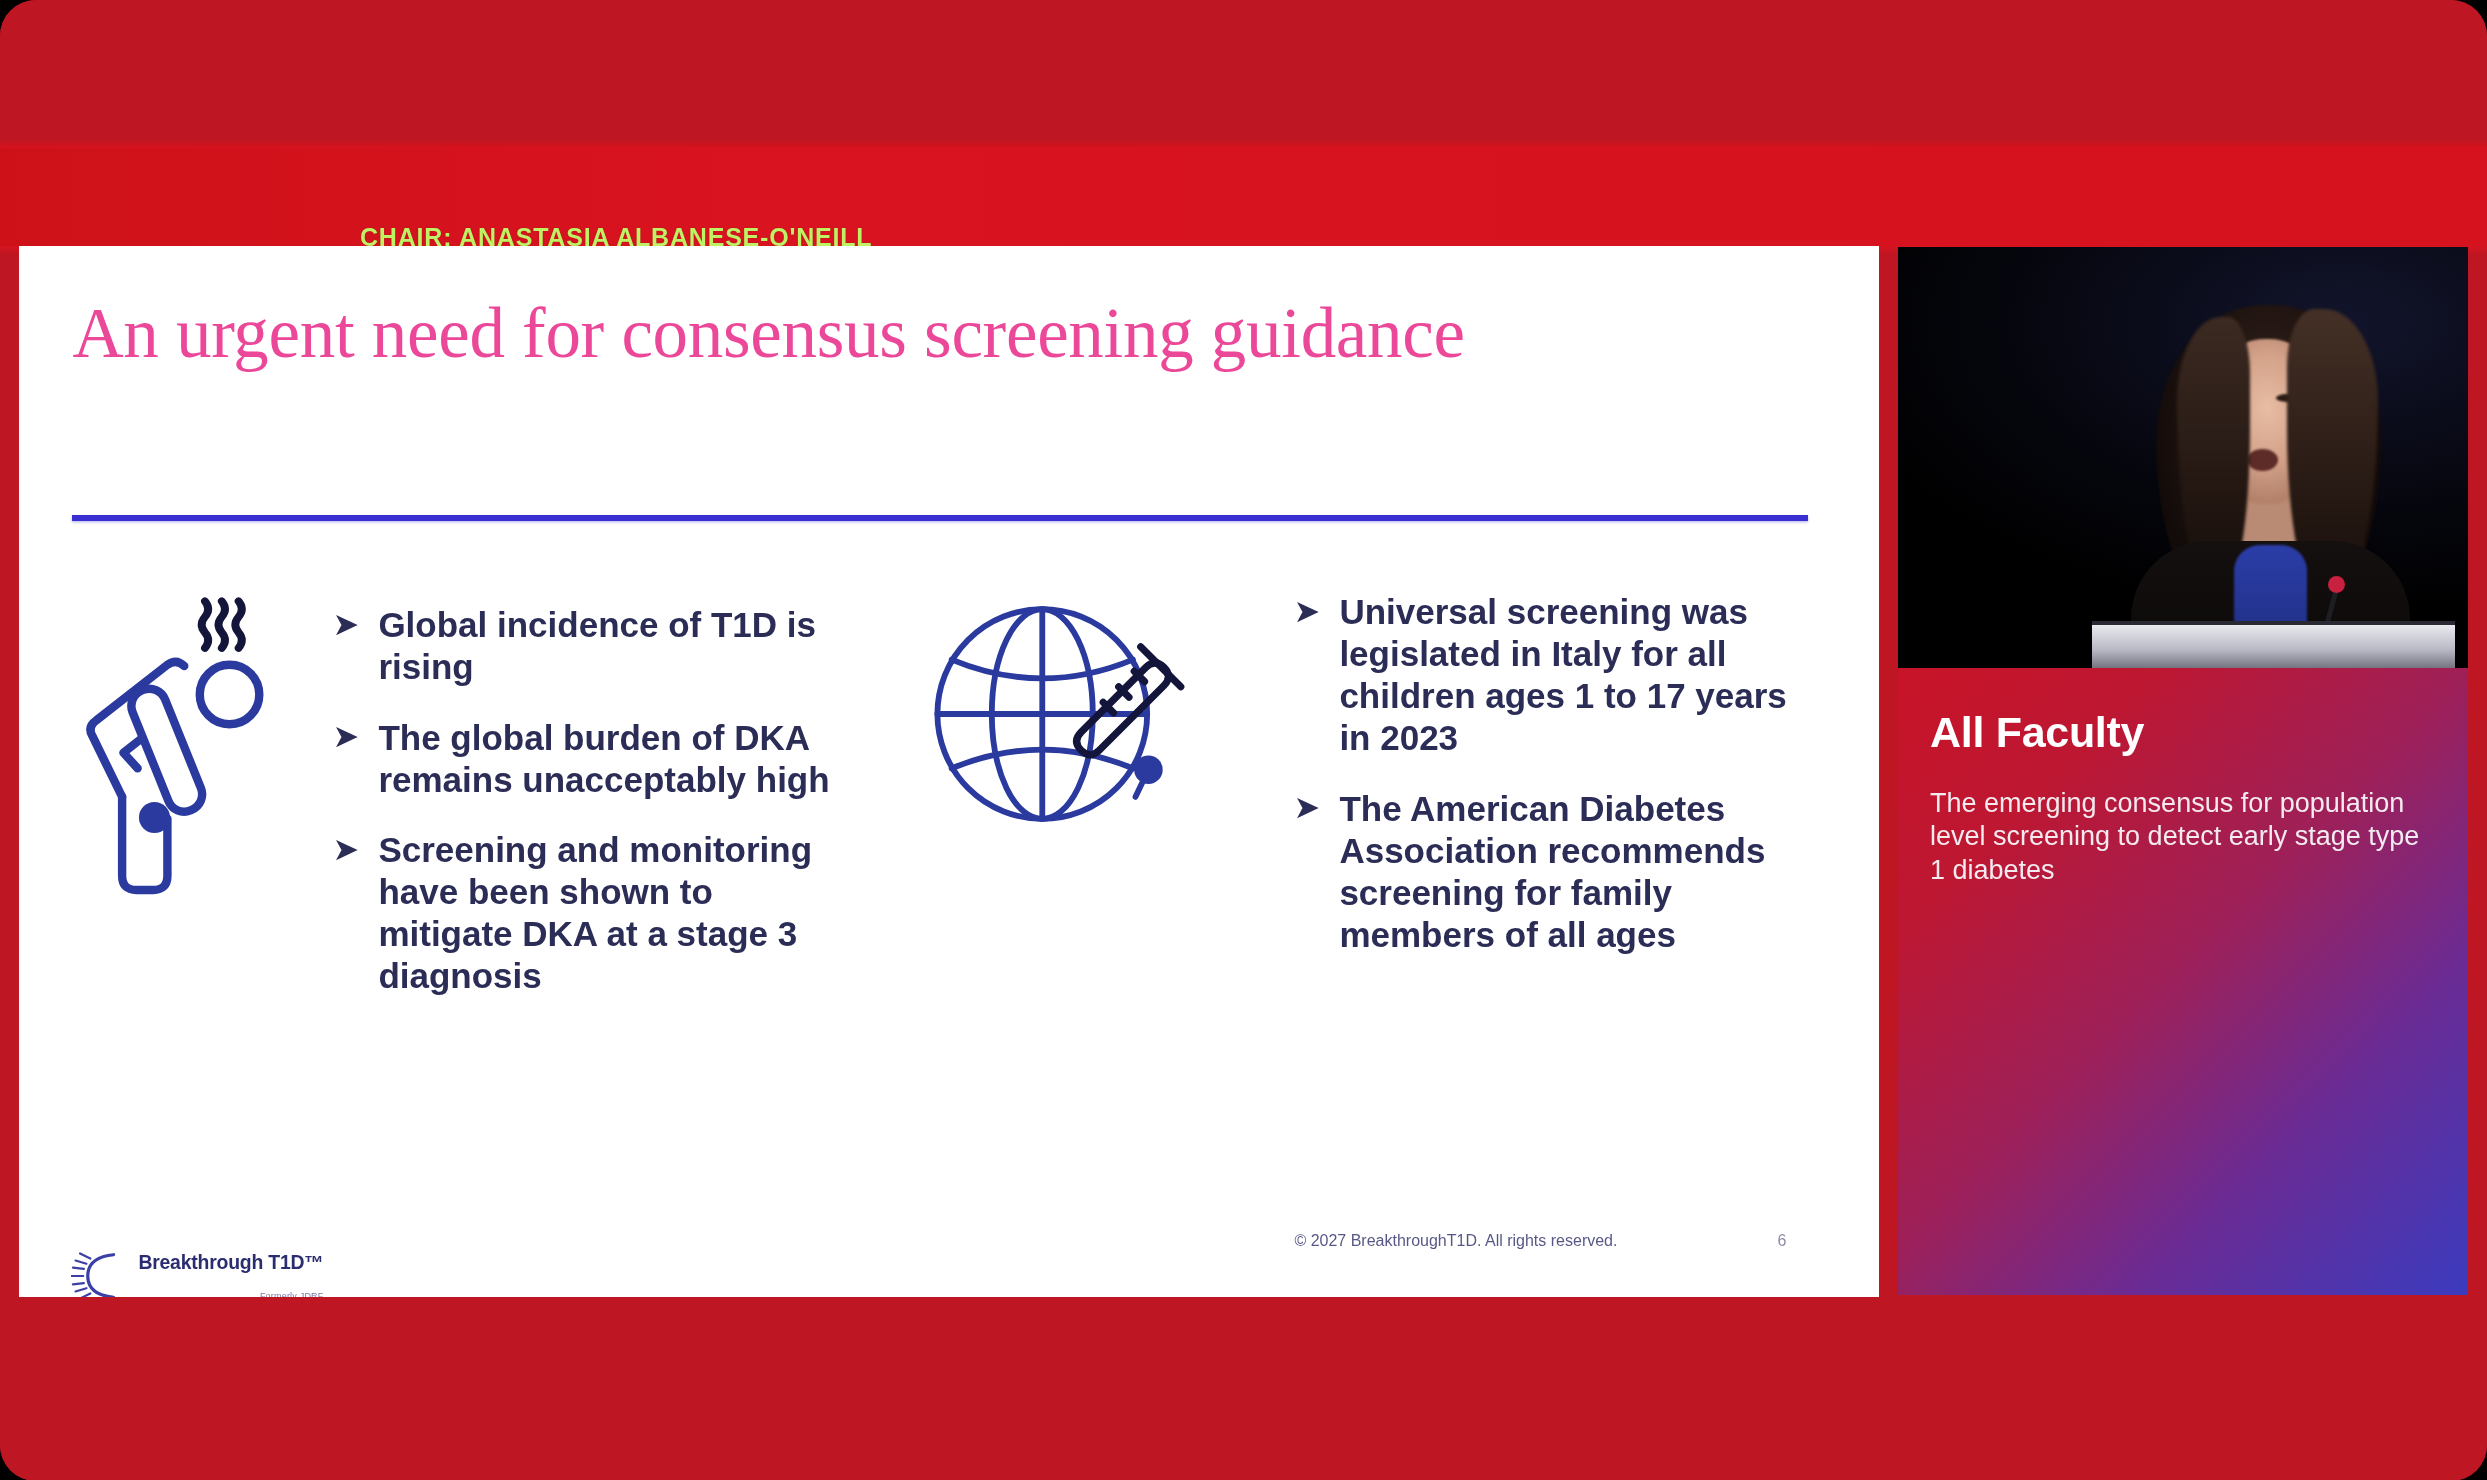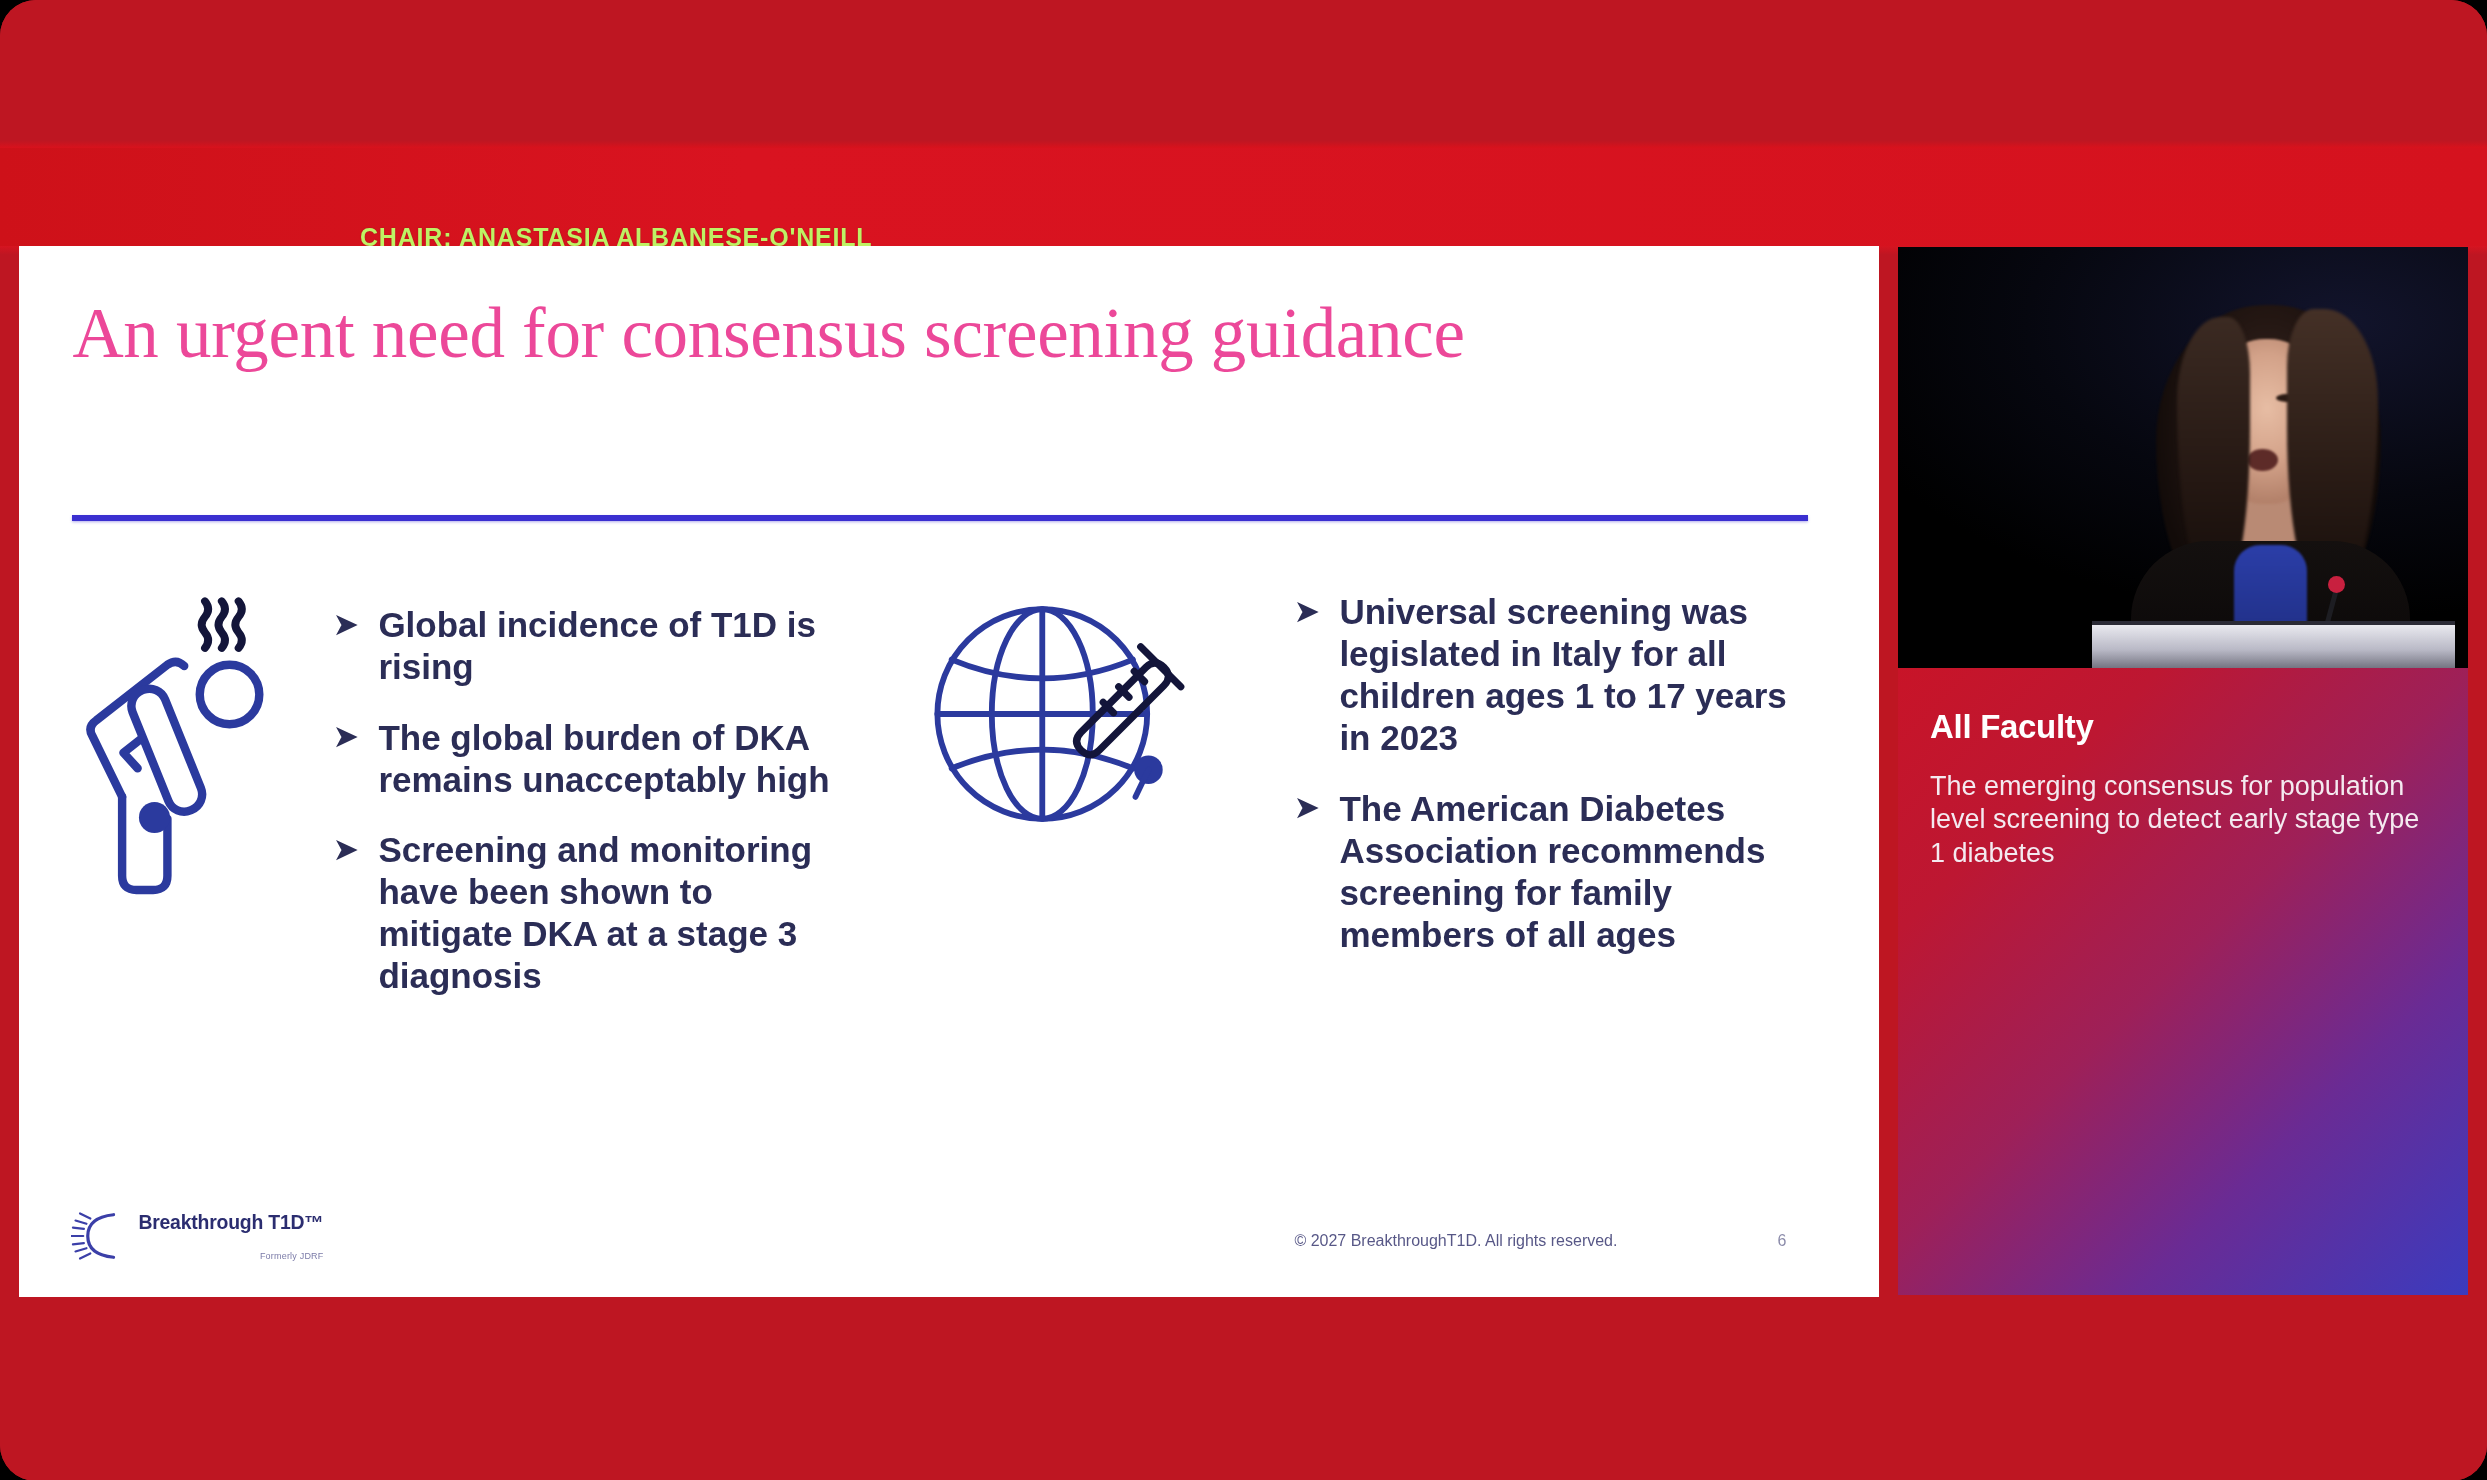--- a/index.html
+++ b/index.html
@@ -239,25 +239,25 @@
     width: 570px; height: 627px;
     background: linear-gradient(135deg,
       #C81428 0%,
       #BD1732 22%,
       #9E2058 48%,
       #6A2B94 72%,
       #3B3BBE 100%);
     padding: 40px 31px 0 32px;
   }
   #info-title {
-    font-size: 33px;
+    font-size: 43px;
     font-weight: 700;
     color: #FFFFFF;
     letter-spacing: -0.3px;
-    margin-bottom: 24px;
+    margin-bottom: 30px;
     white-space: nowrap;
   }
   #info-desc {
     font-size: 27px;
     line-height: 1.24;
     color: #F4EAF0;
     font-weight: 400;
   }
 </style>
 </head>
@@ -342,21 +342,21 @@
           <span class="bullet-arrow">➤</span>
           <span>Universal screening was legislated in Italy for all children ages 1 to 17 years in 2023</span>
         </li>
         <li class="bullet-item">
           <span class="bullet-arrow">➤</span>
           <span>The American Diabetes Association recommends screening for family members of all ages</span>
         </li>
       </ul>
     </div>
 
-    <div id="logo-wrap" style="left:52px; top:952px;">
+    <div id="logo-wrap" style="left:52px; top:992px;">
       <div id="logo-mark">
         <svg viewBox="0 0 90 90" width="58" height="58" aria-hidden="true">
           <g stroke="#3B3FA8" stroke-width="3.4" stroke-linecap="round">
             <path d="M66 12 q-40 4 -40 33 q0 29 40 33" fill="none" stroke-width="5"></path>
             <line x1="30" y1="18" x2="14" y2="10"></line>
             <line x1="24" y1="26" x2="7" y2="21"></line>
             <line x1="20" y1="34" x2="3" y2="32"></line>
             <line x1="19" y1="45" x2="1" y2="45"></line>
             <line x1="20" y1="56" x2="3" y2="58"></line>
             <line x1="24" y1="64" x2="7" y2="69"></line>

